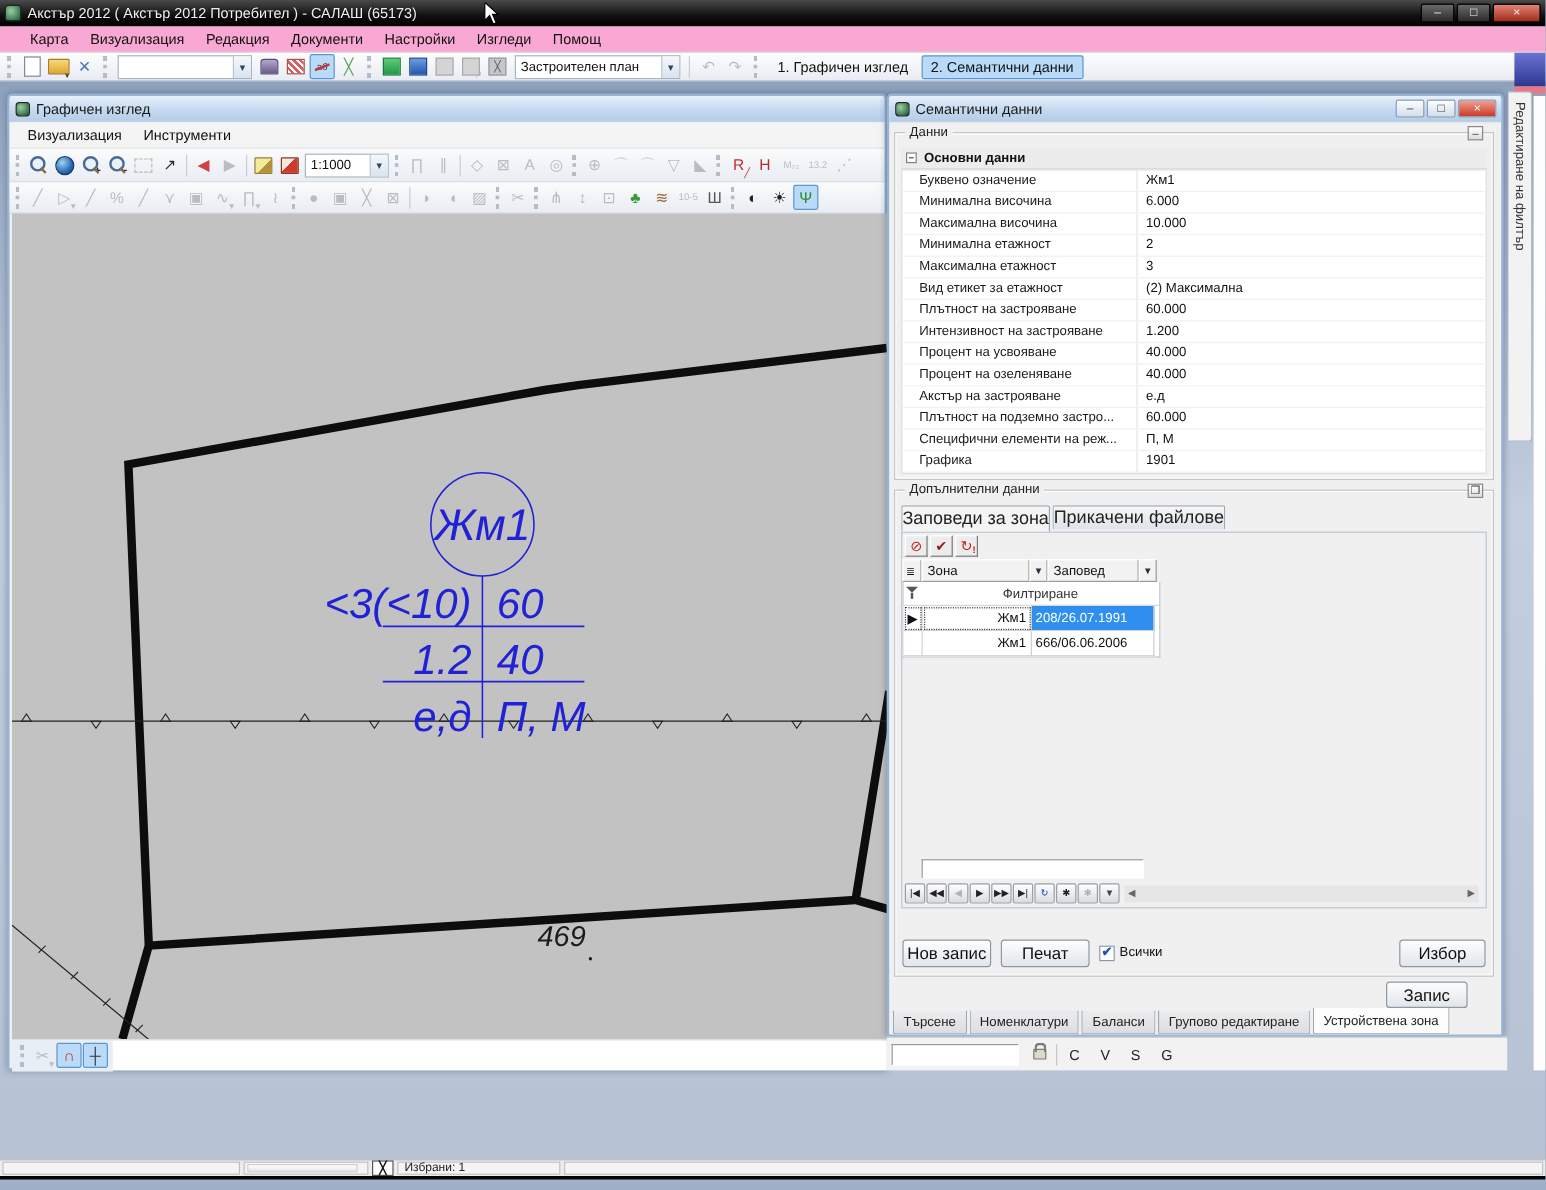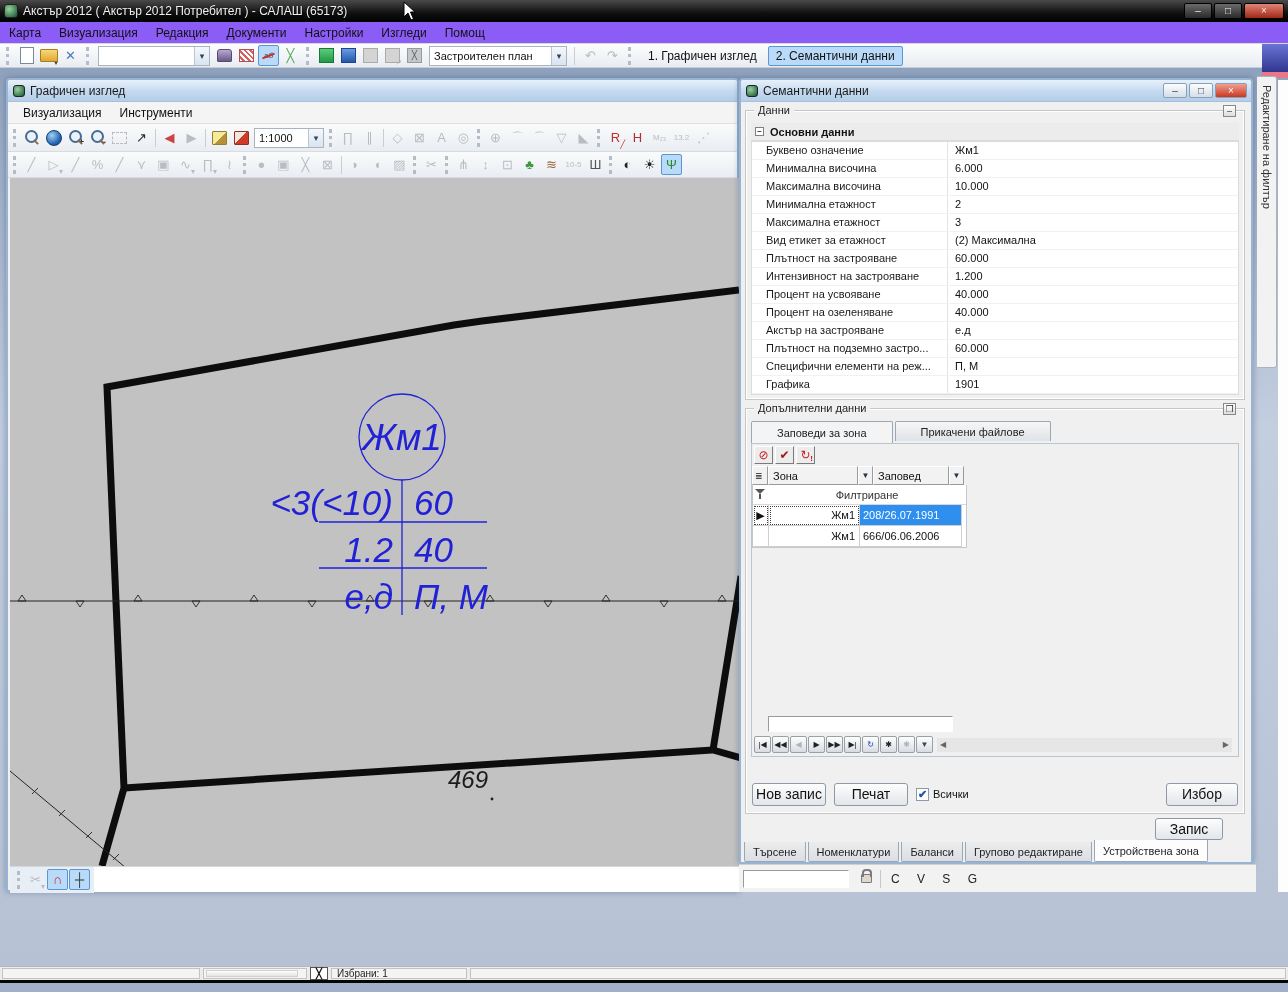--- a/index.html
+++ b/index.html
@@ -9,21 +9,21 @@
   .abs{position:absolute}
 
   
   #titlebar{left:0;top:0;width:1288px;height:22px;background:linear-gradient(#4a4a4a,#101010 60%,#000);display:flex;align-items:center;color:#f0f0f0;padding-left:4px}
   .appicon{width:14px;height:14px;border-radius:3px;background:radial-gradient(circle at 35% 35%,#9ad0a0,#3a7a50 70%,#254d33);border:1px solid #222;margin-right:5px}
   #titlebar .t{font-size:12px;text-shadow:0 1px 2px #000}
   .wctl{margin-left:auto;display:flex;margin-right:4px}
   .wbtn{width:28px;height:16px;border:1px solid #000;border-radius:2px;background:linear-gradient(#6a6a6a,#2a2a2a);color:#eee;font-size:10px;line-height:14px;text-align:center;margin-left:2px}
   .wbtn.close{background:linear-gradient(#e08575,#a02818);width:40px}
 
-  #menubar{left:0;top:22px;width:1288px;height:22px;background:#8b5cf6;border-bottom:1px solid #d8d8d8;display:flex;align-items:center;padding-left:0}
+  #menubar{left:0;top:22px;width:1288px;height:22px;background:#f9a8d4;border-bottom:1px solid #d8d8d8;display:flex;align-items:center;padding-left:16px}
   .menu-item{padding:2px 9px;font-size:12px;color:#111}
   #toolbar{left:0;top:44px;width:1288px;height:24px;background:linear-gradient(#fdfdfd,#e8ecf2);border-bottom:1px solid #c8ccd4;display:flex;align-items:center;padding-left:3px;gap:2px}
 
   .grip{width:5px;height:18px;border-left:3px dotted #b4bcc8;margin:0 3px}
   .sep{width:1px;height:18px;background:#c8cdd6;margin:0 3px}
   .icons{display:inline-flex;align-items:center;gap:1px}
   .tbi{position:relative;display:inline-flex;align-items:center;justify-content:center;min-width:21px;height:21px;border:1px solid transparent;border-radius:2px;color:#3a3a3a}
   .tbi .g{font-size:13px;line-height:1}
   .tbi .sub{position:absolute;right:0;bottom:-2px;font-size:8px;line-height:1;color:inherit}
   .tbi.disabled{color:#b9bcc1}
@@ -75,21 +75,21 @@
   .grp{position:absolute;border:1px solid #c6c6c6;box-shadow:inset 0 0 0 1px #fff;background:#f0f0f0}
   .legend{position:absolute;top:-7px;left:8px;background:#f0f0f0;padding:0 4px;font-size:11px;color:#222}
   .gbtn{position:absolute;top:-6px;right:8px;width:13px;height:12px;border:1px solid #888;background:linear-gradient(#fff,#ddd);font-size:9px;line-height:10px;text-align:center;color:#333}
   .section-hdr{position:absolute;left:5px;right:5px;top:12px;height:18px;background:#ececec;display:flex;align-items:center;font-weight:bold;font-size:11px;border-bottom:1px solid #dcdcdc}
   .pmbox{width:9px;height:9px;border:1px solid #808080;background:#fff;font-size:8px;line-height:7px;text-align:center;margin:0 6px 0 4px;color:#333}
   #props{position:absolute;left:5px;right:5px;top:30px;bottom:4px;background:#fff;border:1px solid #dcdcdc;overflow:hidden}
   .prow{display:flex;height:18px;line-height:17px;font-size:11px;border-bottom:1px solid #f1f1f1}
   .prow .plabel{width:196px;padding-left:14px;border-right:1px solid #e4e4e4;color:#1a1a1a;white-space:nowrap;overflow:hidden}
   .prow .pvalue{flex:1;padding-left:7px;white-space:nowrap}
 
-  .xtab{height:20px;padding:0 25px;display:inline-flex;align-items:center;font-size:11px;border:1px solid #9aa8b6;border-bottom:none;background:linear-gradient(#f6f6f6,#dfe3e8);margin-right:2px;border-radius:2px 2px 0 0;color:#222}
+  .xtab{height:20px;padding:0 0;display:inline-flex;align-items:center;font-size:15px;border:1px solid #9aa8b6;border-bottom:none;background:linear-gradient(#f6f6f6,#dfe3e8);margin-right:2px;border-radius:2px 2px 0 0;color:#222}
   .xtab.active{background:#f4f4f4;height:22px;position:relative;z-index:2}
   .btab{height:20px;padding:0 8px;display:inline-flex;align-items:center;font-size:11px;border:1px solid #9aa8b6;border-top:none;background:linear-gradient(#ececec,#dadee4);margin-right:2px;border-radius:0 0 2px 2px;color:#222}
   .btab.active{background:#fdfdfd;height:22px;margin-top:-2px;position:relative;z-index:2}
 
   #tabpanel{position:absolute;left:5px;right:5px;top:34px;bottom:56px;background:#f0f0f0;border:1px solid #b8c6d4}
   .actbar{height:22px;display:flex;align-items:center;padding:1px 2px;gap:2px}
   .mini3d{width:19px;height:18px;border:1px solid;border-color:#fff #7a7a7a #7a7a7a #fff;background:#ececec;display:inline-flex;align-items:center;justify-content:center;position:relative}
   .mini3d .g{font-size:12px;line-height:1}
   .mini3d .sub{position:absolute;right:1px;bottom:0;font-size:8px;font-weight:bold;color:#c82020}
   .hint{height:30px;background:#9f9f9f;color:#e6e6e6;font-size:11px;display:flex;align-items:center;padding-left:10px;border:1px solid #8a8a8a}

